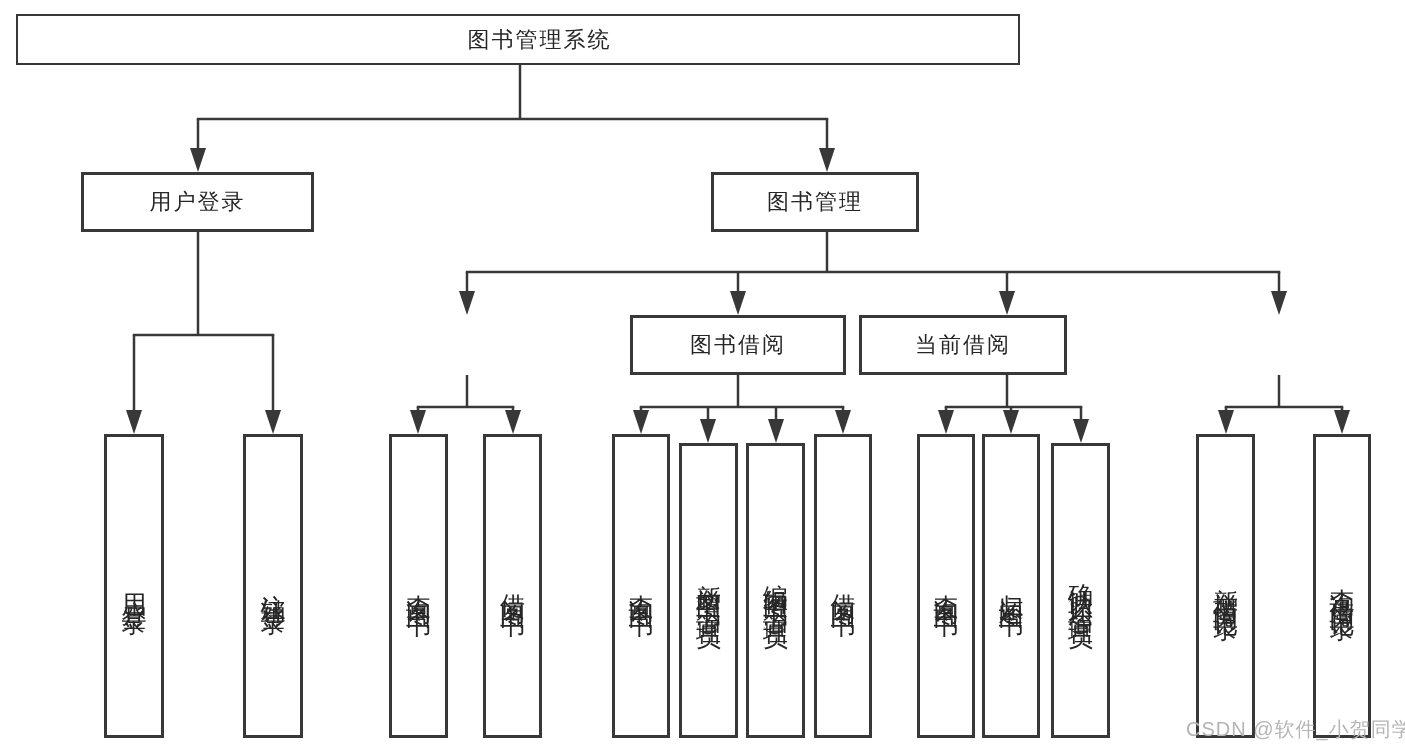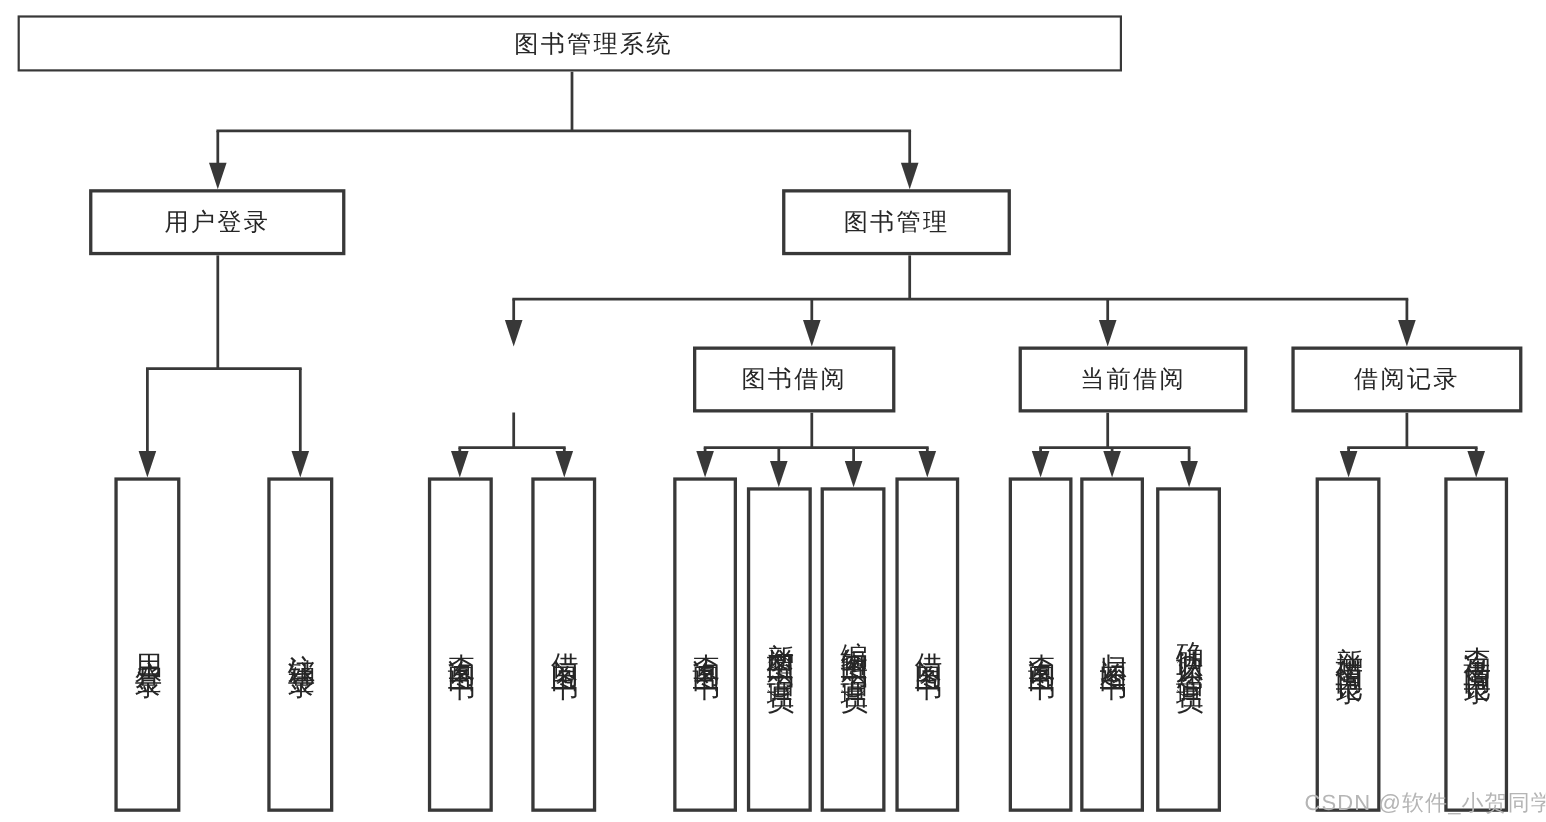--- a/index.html
+++ b/index.html
@@ -90,28 +90,25 @@
     <span>图书管理系统</span>
   </div>
 
   <div class="box h" style="left:81px;top:172px;width:233px;height:60px">
     <span>用户登录</span>
   </div>
   <div class="box h" style="left:711px;top:172px;width:208px;height:60px">
     <span>图书管理</span>
   </div>
 
-  <div class="box h" style="left:630px;top:315px;width:184px;height:60px">
+  <div class="box h" style="left:630px;top:315px;width:216px;height:60px">
     <span>图书借阅</span>
   </div>
-  <div class="box h" style="left:926px;top:315px;width:208px;height:60px">
+  <div class="box h" style="left:859px;top:315px;width:208px;height:60px">
     <span>当前借阅</span>
-  </div>
-  <div class="box h" style="left:1174px;top:315px;width:210px;height:60px">
-    <span>借阅记录</span>
   </div>
 
   <div class="box v" style="left:104px;top:434px;width:60px;height:304px">
     <span>用户登录</span>
   </div>
   <div class="box v" style="left:243px;top:434px;width:60px;height:304px">
     <span>注销登录</span>
   </div>
 
   <div class="box v" style="left:389px;top:434px;width:59px;height:304px">

